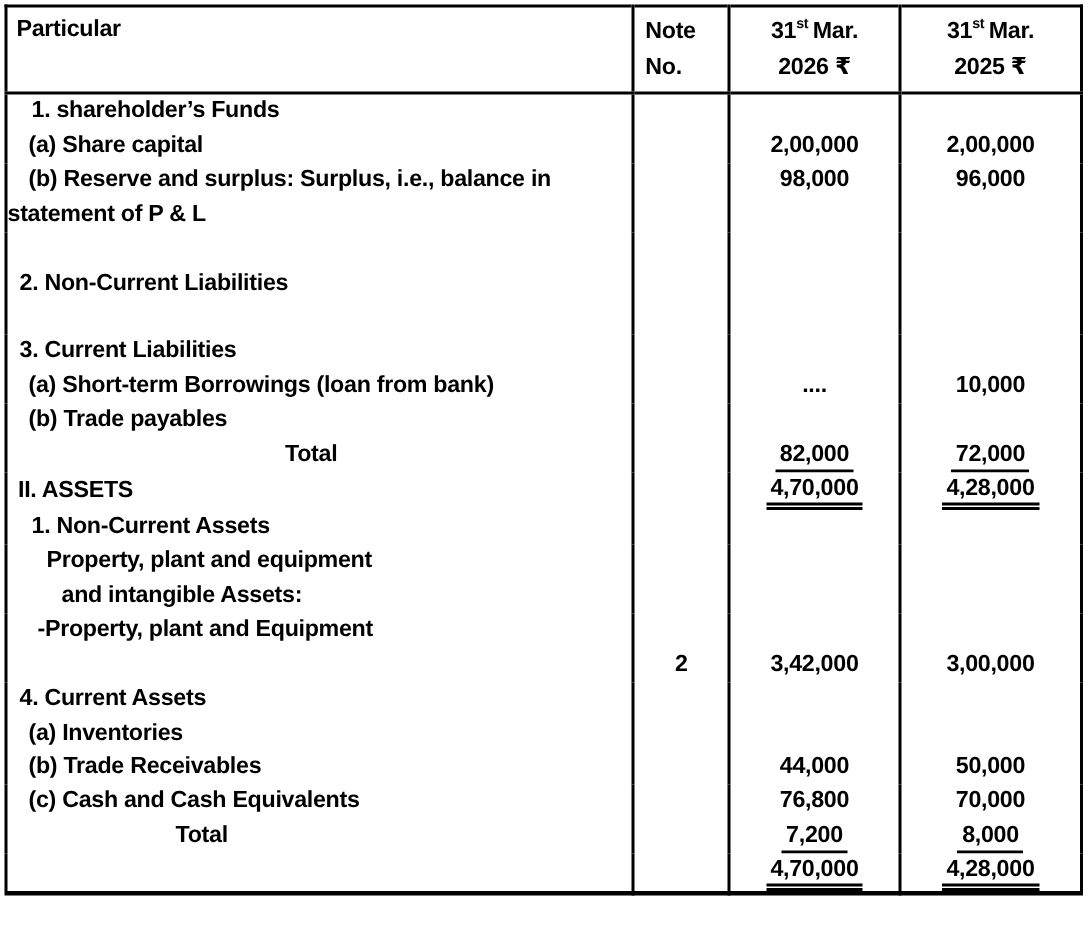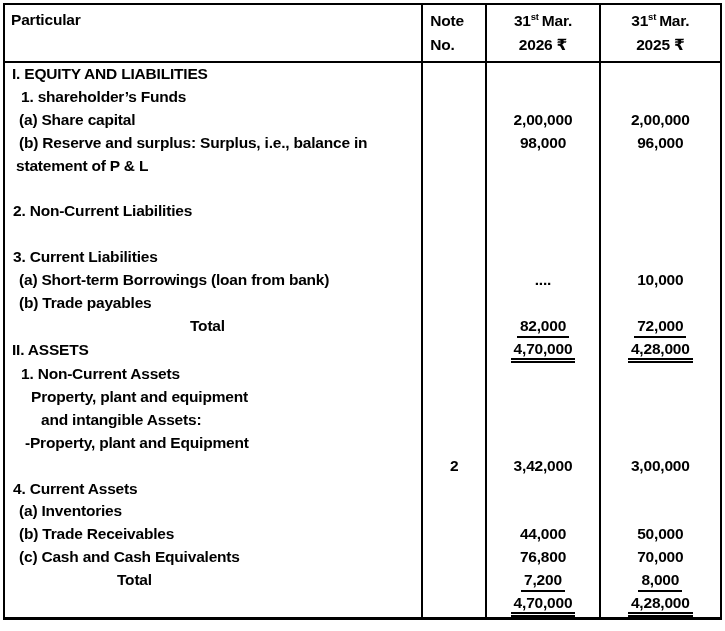--- a/index.html
+++ b/index.html
@@ -28,21 +28,21 @@
   .th-date { text-align: center; padding: 4px 0 0 0; line-height: 24px; }
   sup { font-size: 9.5px; vertical-align: super; line-height: 0; }
   .mon { margin-left: 3px; }
   tbody td {
     height: 22.9px; font-size: 15.5px; line-height: 22.9px;
     vertical-align: middle; white-space: nowrap; overflow: hidden;
   }
   td.p { text-align: left; }
   td.n, td.a { text-align: center; }
   td.p span { display: inline-block; }
-  .pl3   { padding-left: 11px; }
+  .pl3   { padding-left: 0; }
   .pl7   { padding-left: 7px; }
   .pl8   { padding-left: 8px; }
   .pl10  { padding-left: 20px; }
   .pl14  { padding-left: 14px; }
   .pl16  { padding-left: 16px; }
   .pl17  { padding-left: 17px; }
   .pl26  { padding-left: 26px; }
   .pl36  { padding-left: 36px; }
   .pl185 { padding-left: 185px; }
   .pl112 { padding-left: 112px; }
@@ -72,26 +72,20 @@
           <div>2026 ₹</div>
         </th>
         <th class="th-date">
           <div><span>31</span><sup>st</sup><span class="mon">Mar.</span></div>
           <div>2025 ₹</div>
         </th>
       </tr>
     </thead>
     <tbody>
       <tr>
-        <td class="p"><span class="pl7">I. EQUITY AND LIABILITIES</span></td>
-        <td class="n"></td>
-        <td class="a"></td>
-        <td class="a"></td>
-      </tr>
-      <tr>
         <td class="p"><span class="pl16">1. shareholder’s Funds</span></td>
         <td class="n"></td>
         <td class="a"></td>
         <td class="a"></td>
       </tr>
       <tr>
         <td class="p"><span class="pl14">(a) Share capital</span></td>
         <td class="n"></td>
         <td class="a">2,00,000</td>
         <td class="a">2,00,000</td>

